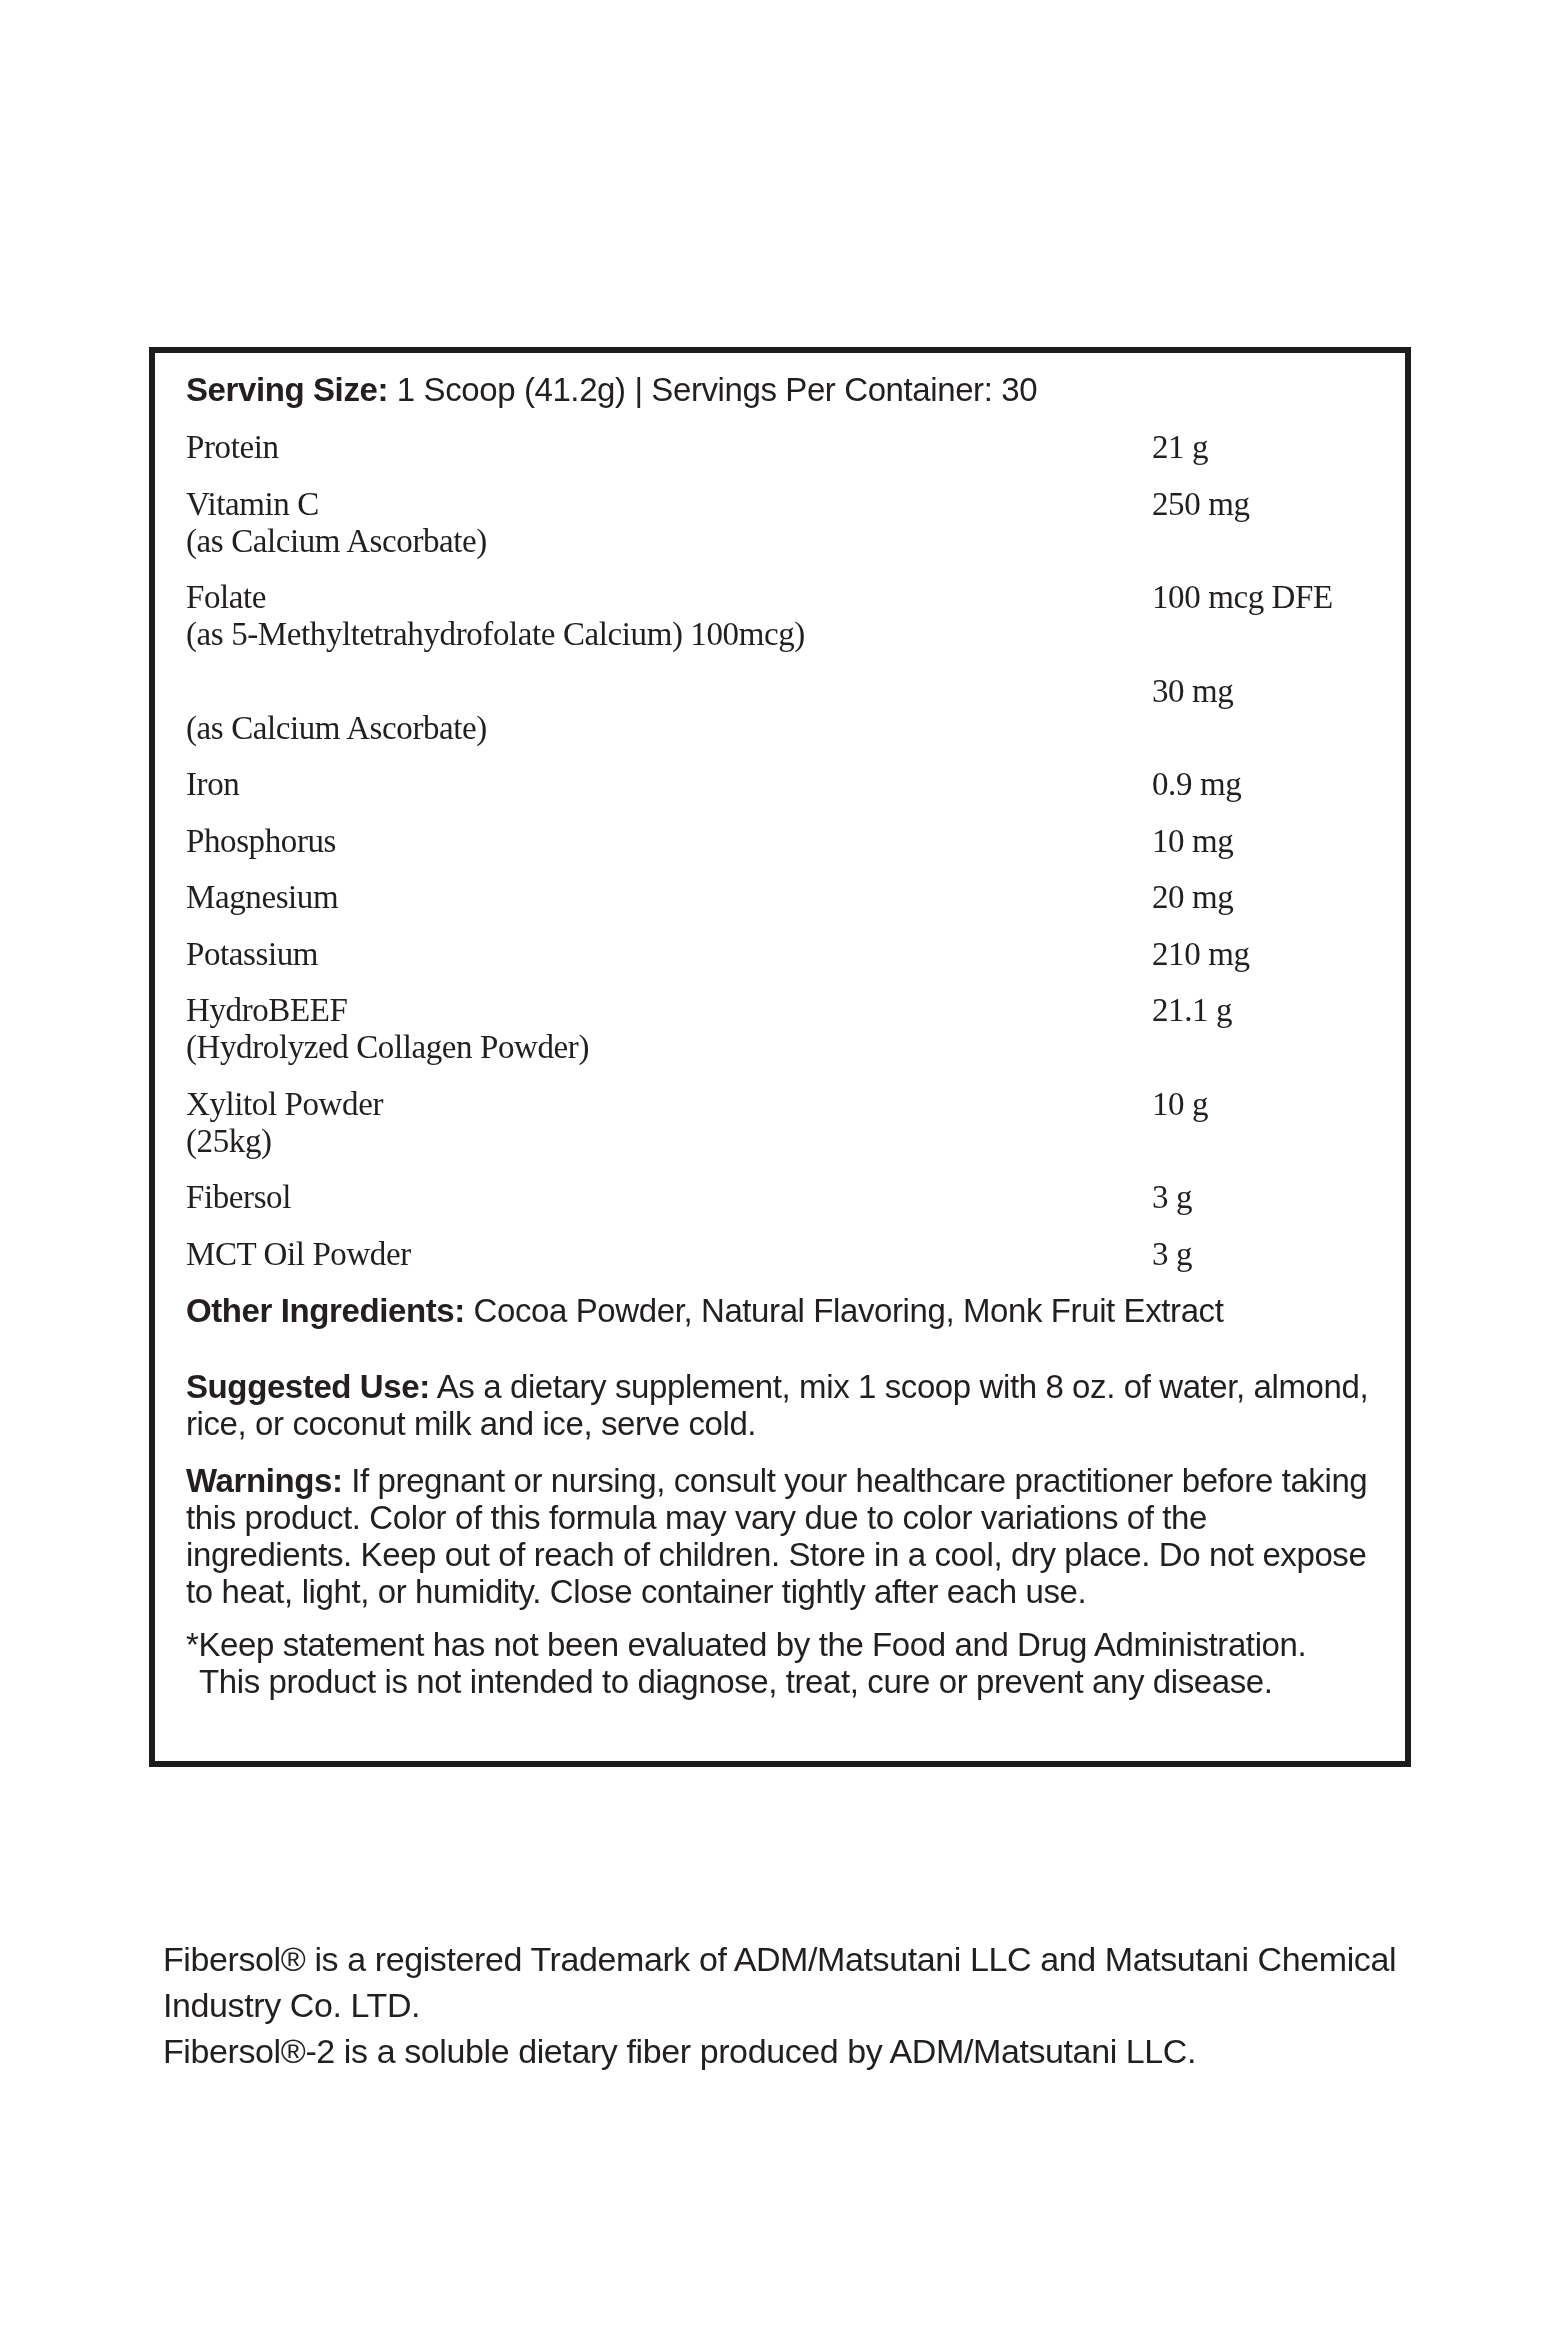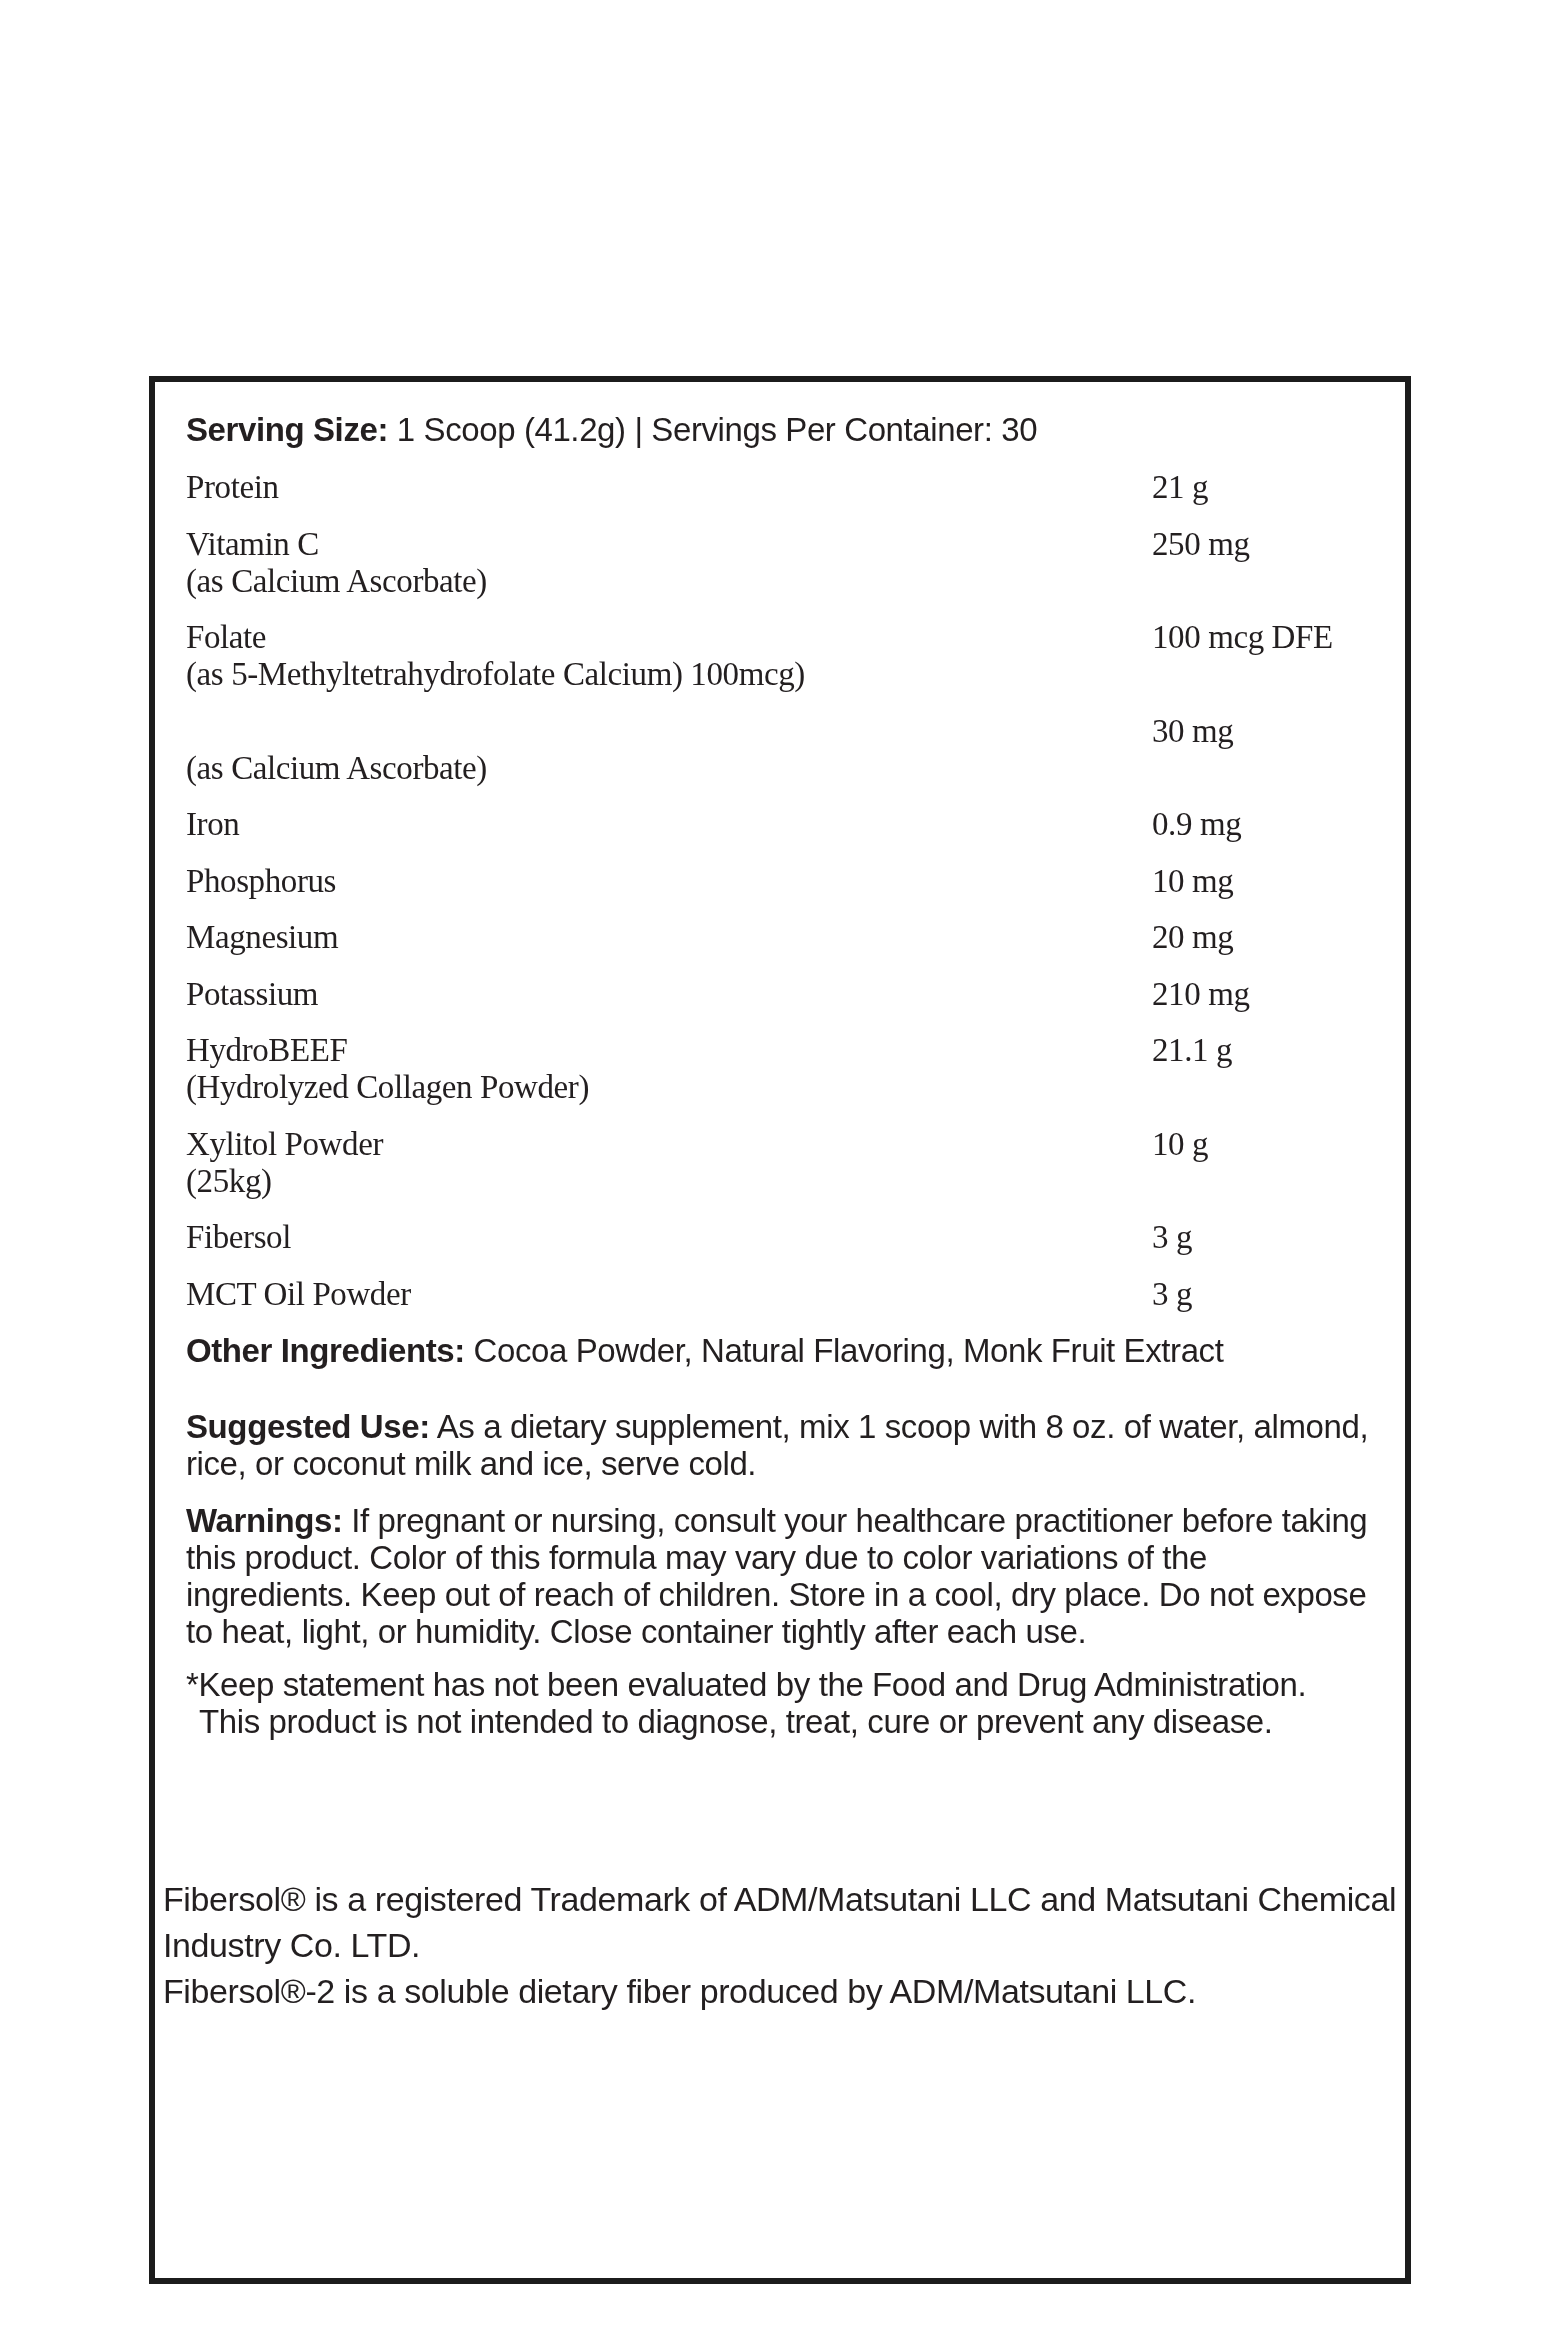--- a/index.html
+++ b/index.html
@@ -12,26 +12,25 @@
     width: 1561px;
     height: 2342px;
     font-family: "Liberation Sans", sans-serif;
     color: #231f20;
   }
   .facts-box {
     position: absolute;
     left: 149px;
     top: 347px;
     width: 1262px;
-    height: 1908px;
+    height: 1420px;
     box-sizing: border-box;
     border: 6.5px solid #1c1c1c;
     background: #ffffff;
-    padding: 29px 33px 23px 31px;
-    margin-top: 29px;
+    padding: 18px 33px 23px 31px;
   }
   .line {
     font-size: 33px;
     line-height: 37px;
     letter-spacing: -0.4px;
   }
   .serving-line {
     margin-bottom: 21px;
   }
   .lead-bold {
@@ -55,21 +54,21 @@
     letter-spacing: -0.4px;
     margin: 0 0 19.5px 0;
   }
   .other-ingredients { margin-bottom: 0; }
   .suggested-use { margin-top: 39px; }
   .warnings { margin-bottom: 16.3px; }
   .disclaimer-line2 { padding-left: 13px; }
   .footer-notes {
     position: absolute;
     left: 163px;
-    top: 1876px;
+    top: 1936px;
     width: 1277px;
     font-size: 34px;
     line-height: 46px;
     letter-spacing: -0.4px;
   }
   .footer-notes p { margin: 0; }
 </style>
 </head>
 <body>
 

